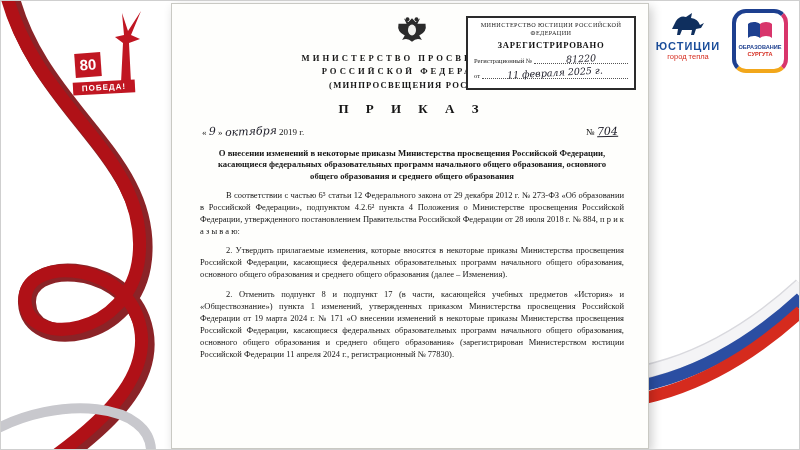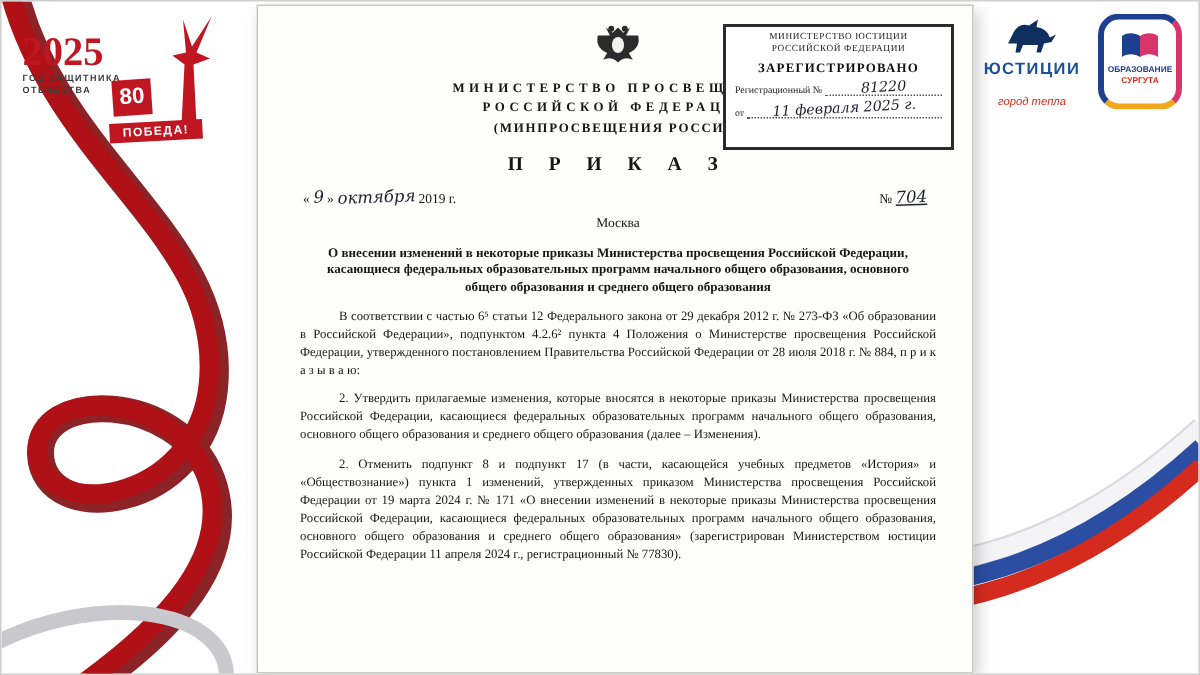--- a/index.html
+++ b/index.html
@@ -18,41 +18,41 @@
   
   .victory-badge{position:absolute;left:72px;top:6px;width:82px;height:96px;z-index:3;}
   .statue{position:absolute;left:34px;top:0;}
   .v80{position:absolute;left:2px;top:46px;width:26px;height:24px;background:#c01622;color:#fff;
        font-weight:bold;font-size:15px;line-height:24px;text-align:center;transform:rotate(-4deg);}
   .vpob{position:absolute;left:0px;top:74px;width:62px;height:13px;background:#c01622;color:#fff;
         font-weight:bold;font-size:8px;line-height:13px;text-align:center;letter-spacing:1px;transform:rotate(-3deg);}
   
   .logo-surgut{position:absolute;left:652px;top:8px;width:70px;z-index:3;text-align:center;}
   .logo-surgut .title{color:#1b4e9b;font-weight:bold;font-size:11px;letter-spacing:1px;margin-top:1px;}
-  .logo-surgut .subtitle{color:#d52b1e;font-size:7.5px;margin-top:11px;font-style:italic;}
+  .logo-surgut .subtitle{color:#d52b1e;font-size:7.5px;margin-top:0;}
   .logo-edu{position:absolute;left:728px;top:8px;width:62px;z-index:3;text-align:center;}
   .edu-frame{width:56px;height:64px;margin:0 auto;border-radius:14px;box-sizing:border-box;
              border-top:4px solid #1d3f8f;border-left:4px solid #1d3f8f;
              border-right:4px solid #d8356b;border-bottom:4px solid #f2a71b;
              padding-top:6px;background:#fff;}
   .edu-line1{color:#1d3f8f;font-weight:bold;font-size:5.6px;margin-top:3px;}
   .edu-line2{color:#d52b1e;font-weight:bold;font-size:5.6px;margin-top:1px;}
   
   .tricolor{position:absolute;right:0;bottom:0;z-index:2;}
   
   .document{
     position:absolute;left:170px;top:2px;width:478px;height:446px;z-index:5;
     background:#fefefc;border:1px solid #c9c9c3;box-shadow:3px 4px 10px rgba(0,0,0,.2);
     box-sizing:border-box;padding:8px 24px 6px 28px;
     font-family:"Liberation Serif",serif;color:#161616;
   }
   .emblem{width:36px;margin:0 auto;}
   .stamp{
-    position:absolute;top:12px;right:12px;width:154px;box-sizing:border-box;
-    border:2px solid #2b2b2b;background:#fff;padding:3px 6px 19px;text-align:center;
+    position:absolute;top:12px;right:12px;width:170px;box-sizing:border-box;
+    border:2px solid #2b2b2b;background:#fff;padding:3px 6px 9px;text-align:center;
   }
   .stamp-ministry{font-size:6.2px;letter-spacing:.4px;line-height:1.35;color:#222;}
   .stamp-registered{font-size:8.6px;font-weight:bold;letter-spacing:.8px;margin-top:2px;color:#111;}
   .stamp-row{display:flex;align-items:flex-end;font-size:6.6px;margin-top:4px;color:#222;text-align:left;}
   .stamp-fill{flex:1;border-bottom:1px dotted #555;text-align:center;}
   .hand{font-family:"DejaVu Serif",serif;font-style:italic;color:#23232e;}
   .stamp-fill .hand{font-size:9.5px;display:inline-block;transform:rotate(-3deg);line-height:1;}
   .ministry{margin-top:4px;text-align:center;font-weight:bold;font-size:8.6px;letter-spacing:3px;line-height:1.55;}
   .ministry-sub{letter-spacing:1.2px;}
   .order-heading{margin-top:9px;text-align:center;font-weight:bold;font-size:13px;letter-spacing:7px;}
@@ -67,25 +67,20 @@
 <body>
 
 <div class="slide">
 
   <svg class="ribbon-left" width="180" height="450" viewBox="0 0 180 450">
     <path d="M 8,-10 C 36,110 152,155 142,258 C 134,340 28,352 26,302 C 24,258 118,260 140,318 C 160,372 112,420 58,458" fill="none" stroke="#7e0b10" stroke-width="18" opacity="0.9"></path>
     <path d="M 4,-12 C 32,108 148,152 138,255 C 130,336 26,348 24,300 C 22,257 114,258 136,315 C 156,368 108,416 54,455" fill="none" stroke="#b01117" stroke-width="13"></path>
     <path d="M -12,432 C 58,392 152,402 150,452" fill="none" stroke="#c8c8cd" stroke-width="10"></path>
   </svg>
 
-  <div class="year-badge">
-    <div class="year-number">2025</div>
-    <div class="year-sub">ГОД ЗАЩИТНИКА</div>
-    <div class="year-sub">ОТЕЧЕСТВА</div>
-  </div>
 
   <div class="victory-badge">
     <svg class="statue" width="44" height="78" viewBox="0 0 44 78">
       <path d="M14 76 L16 36 L8 30 L17 28 L15 6 L21 24 L34 4 L24 28 L33 32 L22 36 L24 76 Z" fill="#c01622"></path>
     </svg>
     <div class="v80">80</div>
     <div class="vpob">ПОБЕДА!</div>
   </div>
 
   <div class="logo-surgut">
@@ -151,21 +146,20 @@
         <span>»</span>
         <span class="hand">октября</span>
         <span>2019 г.</span>
       </div>
       <div class="doc-number">
         <span>№</span>
         <span class="hand">704</span>
       </div>
     </div>
 
-    <div class="city">Москва</div>
 
     <div class="doc-title">О внесении изменений в некоторые приказы Министерства просвещения Российской Федерации, касающиеся федеральных образовательных программ начального общего образования, основного общего образования и среднего общего образования</div>
 
     <div class="para">В соответствии с частью 6⁵ статьи 12 Федерального закона от 29 декабря 2012 г. № 273-ФЗ «Об образовании в Российской Федерации», подпунктом 4.2.6² пункта 4 Положения о Министерстве просвещения Российской Федерации, утвержденного постановлением Правительства Российской Федерации от 28 июля 2018 г. № 884, п р и к а з ы в а ю:</div>
     <div class="para">2. Утвердить прилагаемые изменения, которые вносятся в некоторые приказы Министерства просвещения Российской Федерации, касающиеся федеральных образовательных программ начального общего образования, основного общего образования и среднего общего образования (далее – Изменения).</div>
     <div class="para">2. Отменить подпункт 8 и подпункт 17 (в части, касающейся учебных предметов «История» и «Обществознание») пункта 1 изменений, утвержденных приказом Министерства просвещения Российской Федерации от 19 марта 2024 г. № 171 «О внесении изменений в некоторые приказы Министерства просвещения Российской Федерации, касающиеся федеральных образовательных программ начального общего образования, основного общего образования и среднего общего образования» (зарегистрирован Министерством юстиции Российской Федерации 11 апреля 2024 г., регистрационный № 77830).</div>
 
   </div>
 
 </div>

